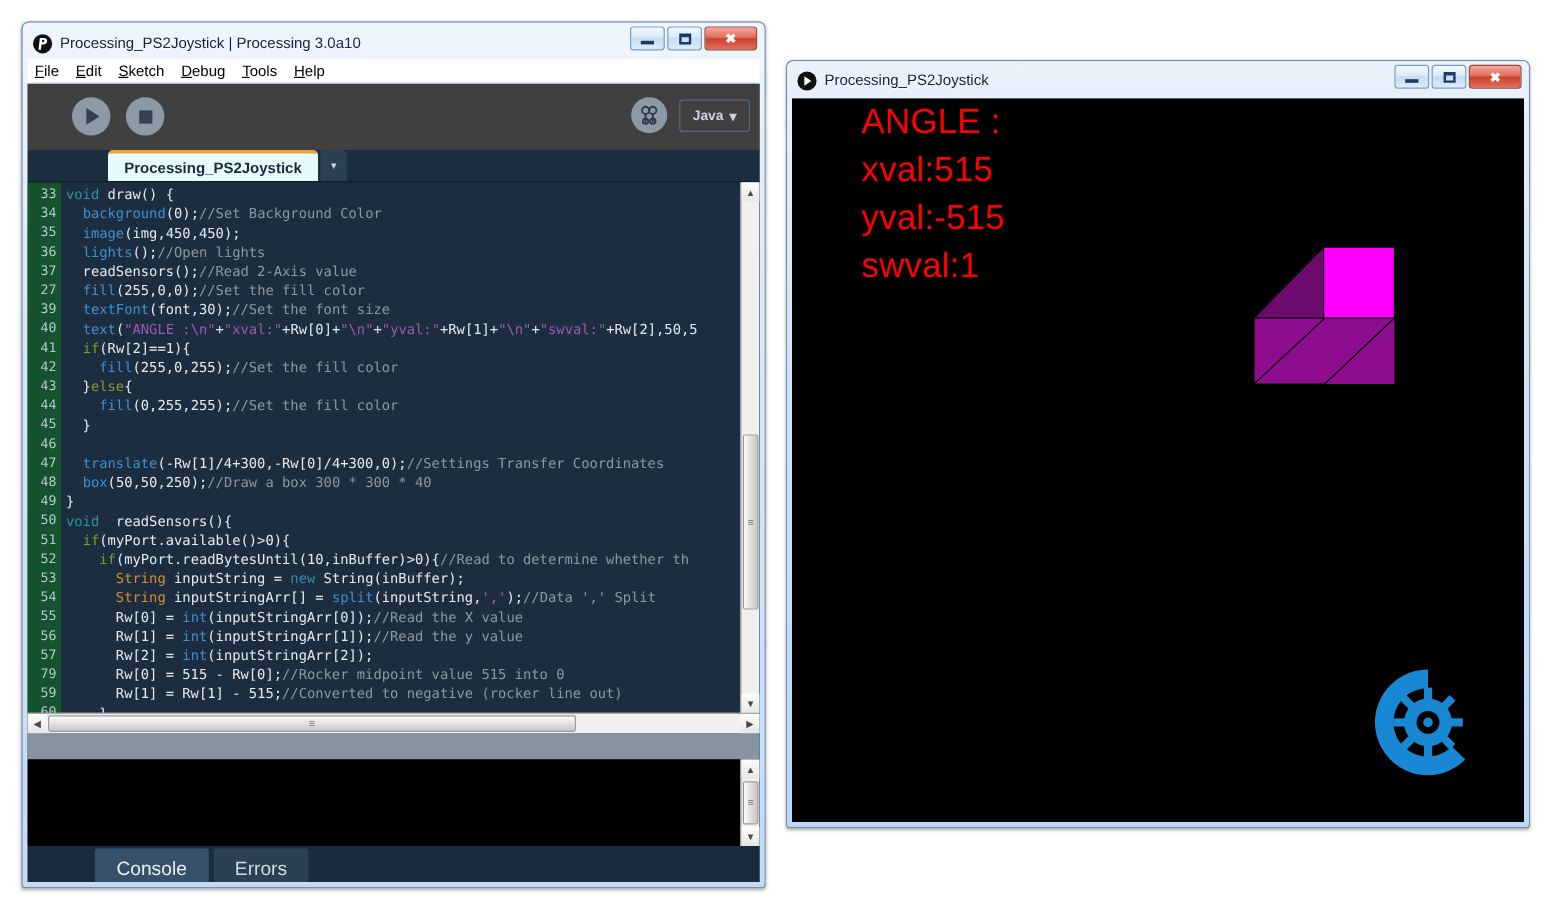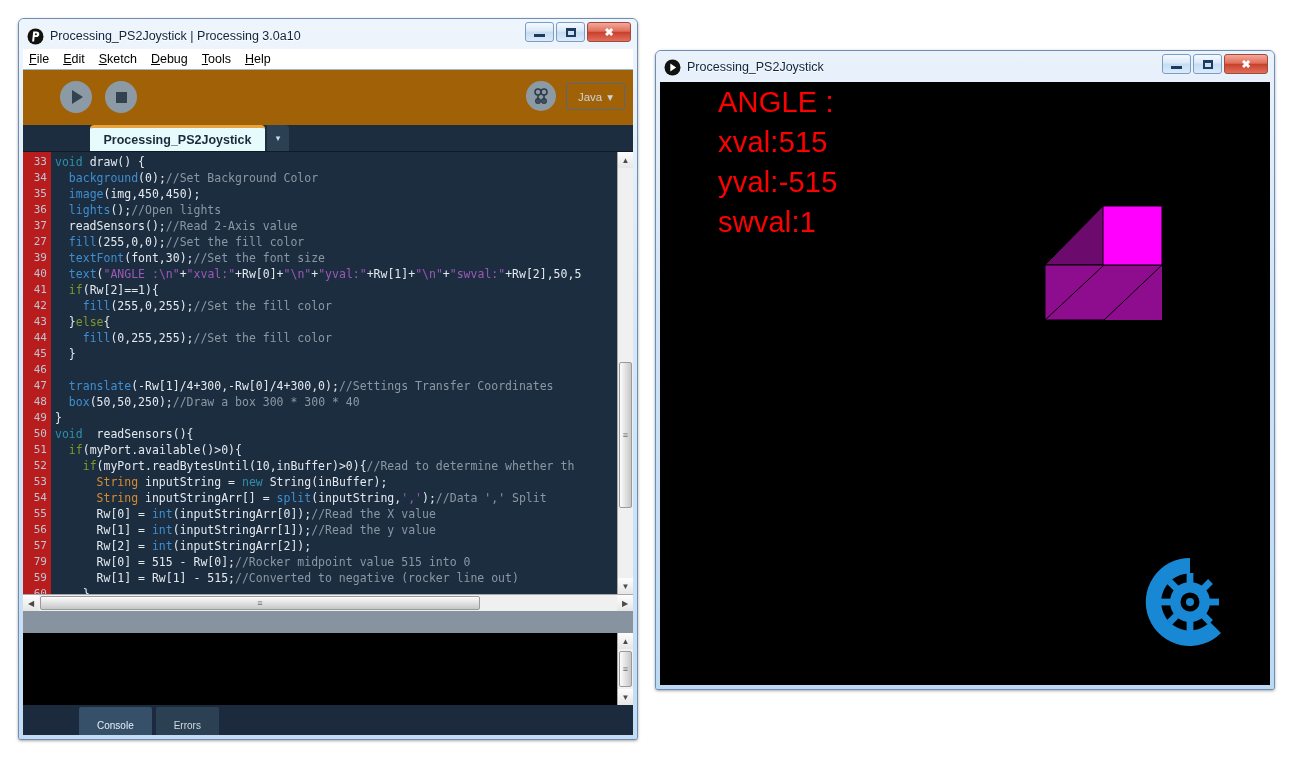--- a/index.html
+++ b/index.html
@@ -86,22 +86,23 @@
     position:absolute;
     left:4px; right:4px;
     top: 51px; bottom: 4px;
     background: #1b2b3d;
     display:flex; flex-direction:column;
     overflow:hidden;
   }
 
   .pde-toolbar {
     height: 55px; flex: 0 0 auto;
-    background: #a16207;
+    background: #404040;
     position: relative;
+    font-weight: bold;
   }
   .tb-run, .tb-stop {
     position:absolute; top: 11px;
     width: 32px; height: 32px; border-radius: 50%;
     background:#8c9aa6;
     display:flex; align-items:center; justify-content:center;
     cursor:pointer;
   }
   .tb-run { left: 37px; }
   .tb-stop { left: 82px; }
@@ -156,21 +157,21 @@
   .editor-wrap {
     flex: 1 1 auto;
     position: relative;
     background: #1d2d40;
     display:flex;
     min-height:0;
     border-top: 1px solid #0f1a26;
   }
   .gutter {
     width: 28px; flex:0 0 auto;
-    background:#b91c1c;
+    background:#14532d;
     padding-top: 2px;
     text-align:right;
     font-family: "DejaVu Sans Mono", monospace;
     font-size: 11px;
     color:#b9c6d4;
     line-height: 16px;
     user-select:none;
   }
   .gutter div { padding-right:4px; height:16px; }
   .codearea {
@@ -252,21 +253,21 @@
 
   .console-tabs {
     height: 30px; flex:0 0 auto;
     background:#1b2b3d;
     display:flex; align-items:flex-start;
     padding-left: 56px; gap: 4px; padding-top: 2px;
   }
   .ctab {
     height: 36px; padding: 0 18px;
     display:flex;align-items:center;
-    font-size:10px; color:#cfd9e3;
+    font-size:16px; color:#cfd9e3;
     background:#2c4054; border-radius:2px 2px 0 0;
     cursor:pointer;
   }
   .ctab.sel { background:#36506a; color:#e7eef5; }
 
   
   #sketch { left: 655px; top: 50px; width: 620px; height: 640px; }
   #sketch .win-frame-inner { padding: 4px; }
   #sketch .titlebar { height: 24px; }
   .canvas {

